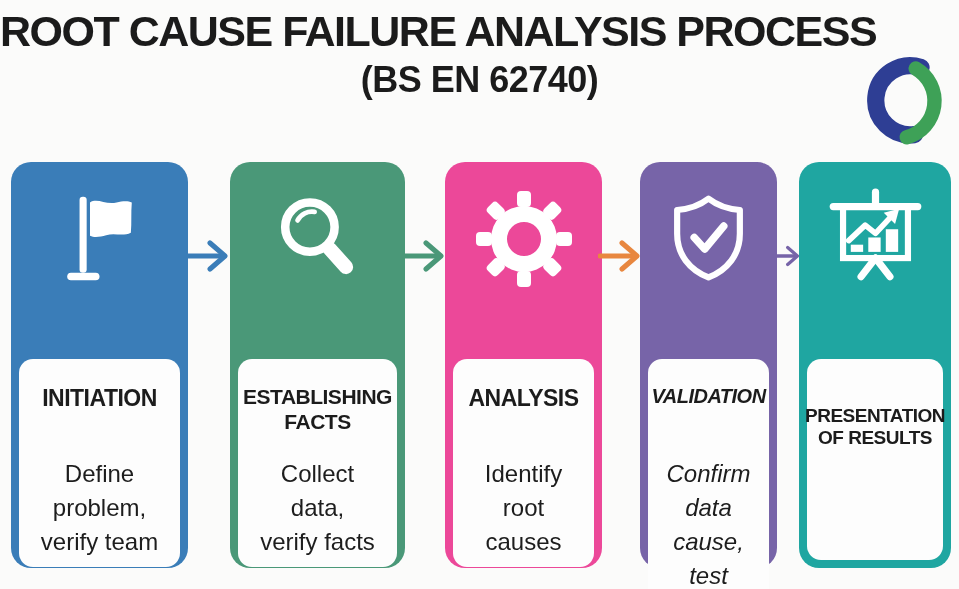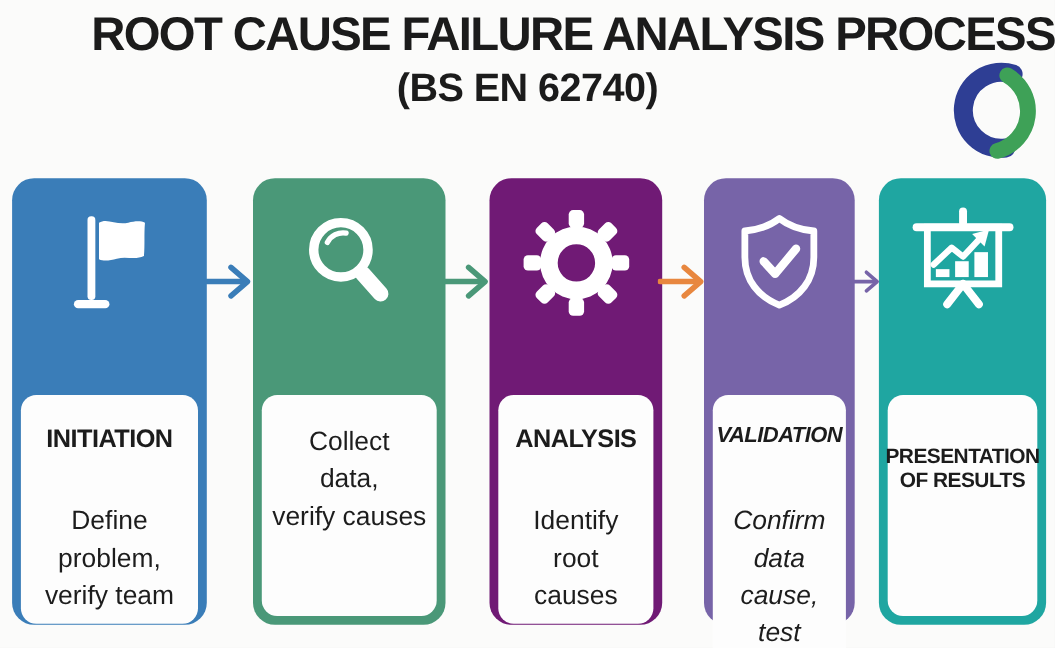--- a/index.html
+++ b/index.html
@@ -3,21 +3,21 @@
 <meta charset="utf-8">
 <style>
   html,body { margin:0; padding:0; background:#e9e9e7; }
   .canvas {
     position:relative; width:959px; height:589px; margin:0 auto;
     background:#fbfbfa; overflow:hidden;
     font-family:"Liberation Sans", sans-serif; color:#1b1b1b;
   }
   
   .title {
-    margin:0; padding-top:7px; text-align:right;
+    margin:0; padding-top:7px; text-align:left;
     font-size:43px; font-weight:bold; letter-spacing:-1.5px; line-height:48px;
     color:#1b1b1b;
   }
   .subtitle {
     margin:0; padding-top:8px; text-align:center;
     font-size:36px; font-weight:bold; letter-spacing:-0.5px; line-height:34px;
     color:#1b1b1b;
   }
   .logo { position:absolute; left:849px; top:53px; width:96px; height:96px; }
 
@@ -97,27 +97,29 @@
 
   <div class="card card-2" style="background-color: rgb(74, 152, 120);">
     <div class="icon-zone">
       <svg class="icon-svg" width="95" height="95" viewBox="0 0 100 100">
         <circle cx="42" cy="38" r="26" fill="none" stroke="#fff" stroke-width="9"></circle>
         <path d="M29,31 A17,17 0 0 1 47,22" fill="none" stroke="#fff" stroke-width="5" stroke-linecap="round"></path>
         <line x1="63" y1="61" x2="80" y2="80" stroke="#fff" stroke-width="15" stroke-linecap="round"></line>
       </svg>
     </div>
     <div class="card-body">
+      <div class="card-title">ESTABLISHING
+FACTS</div>
       <div class="card-text">Collect
 data,
-verify causes</div>
+verify facts</div>
     </div>
   </div>
 
-  <div class="card card-3" style="background-color: #701a75;">
+  <div class="card card-3" style="background-color: #ec4899;">
     <div class="icon-zone">
       <svg class="icon-svg" width="100" height="100" viewBox="0 0 100 100">
         <g fill="#fff">
           <rect x="43" y="2" width="14" height="16" rx="4"></rect>
           <rect x="43" y="2" width="14" height="16" rx="4" transform="rotate(45 50 50)"></rect>
           <rect x="43" y="2" width="14" height="16" rx="4" transform="rotate(90 50 50)"></rect>
           <rect x="43" y="2" width="14" height="16" rx="4" transform="rotate(135 50 50)"></rect>
           <rect x="43" y="2" width="14" height="16" rx="4" transform="rotate(180 50 50)"></rect>
           <rect x="43" y="2" width="14" height="16" rx="4" transform="rotate(225 50 50)"></rect>
           <rect x="43" y="2" width="14" height="16" rx="4" transform="rotate(270 50 50)"></rect>

